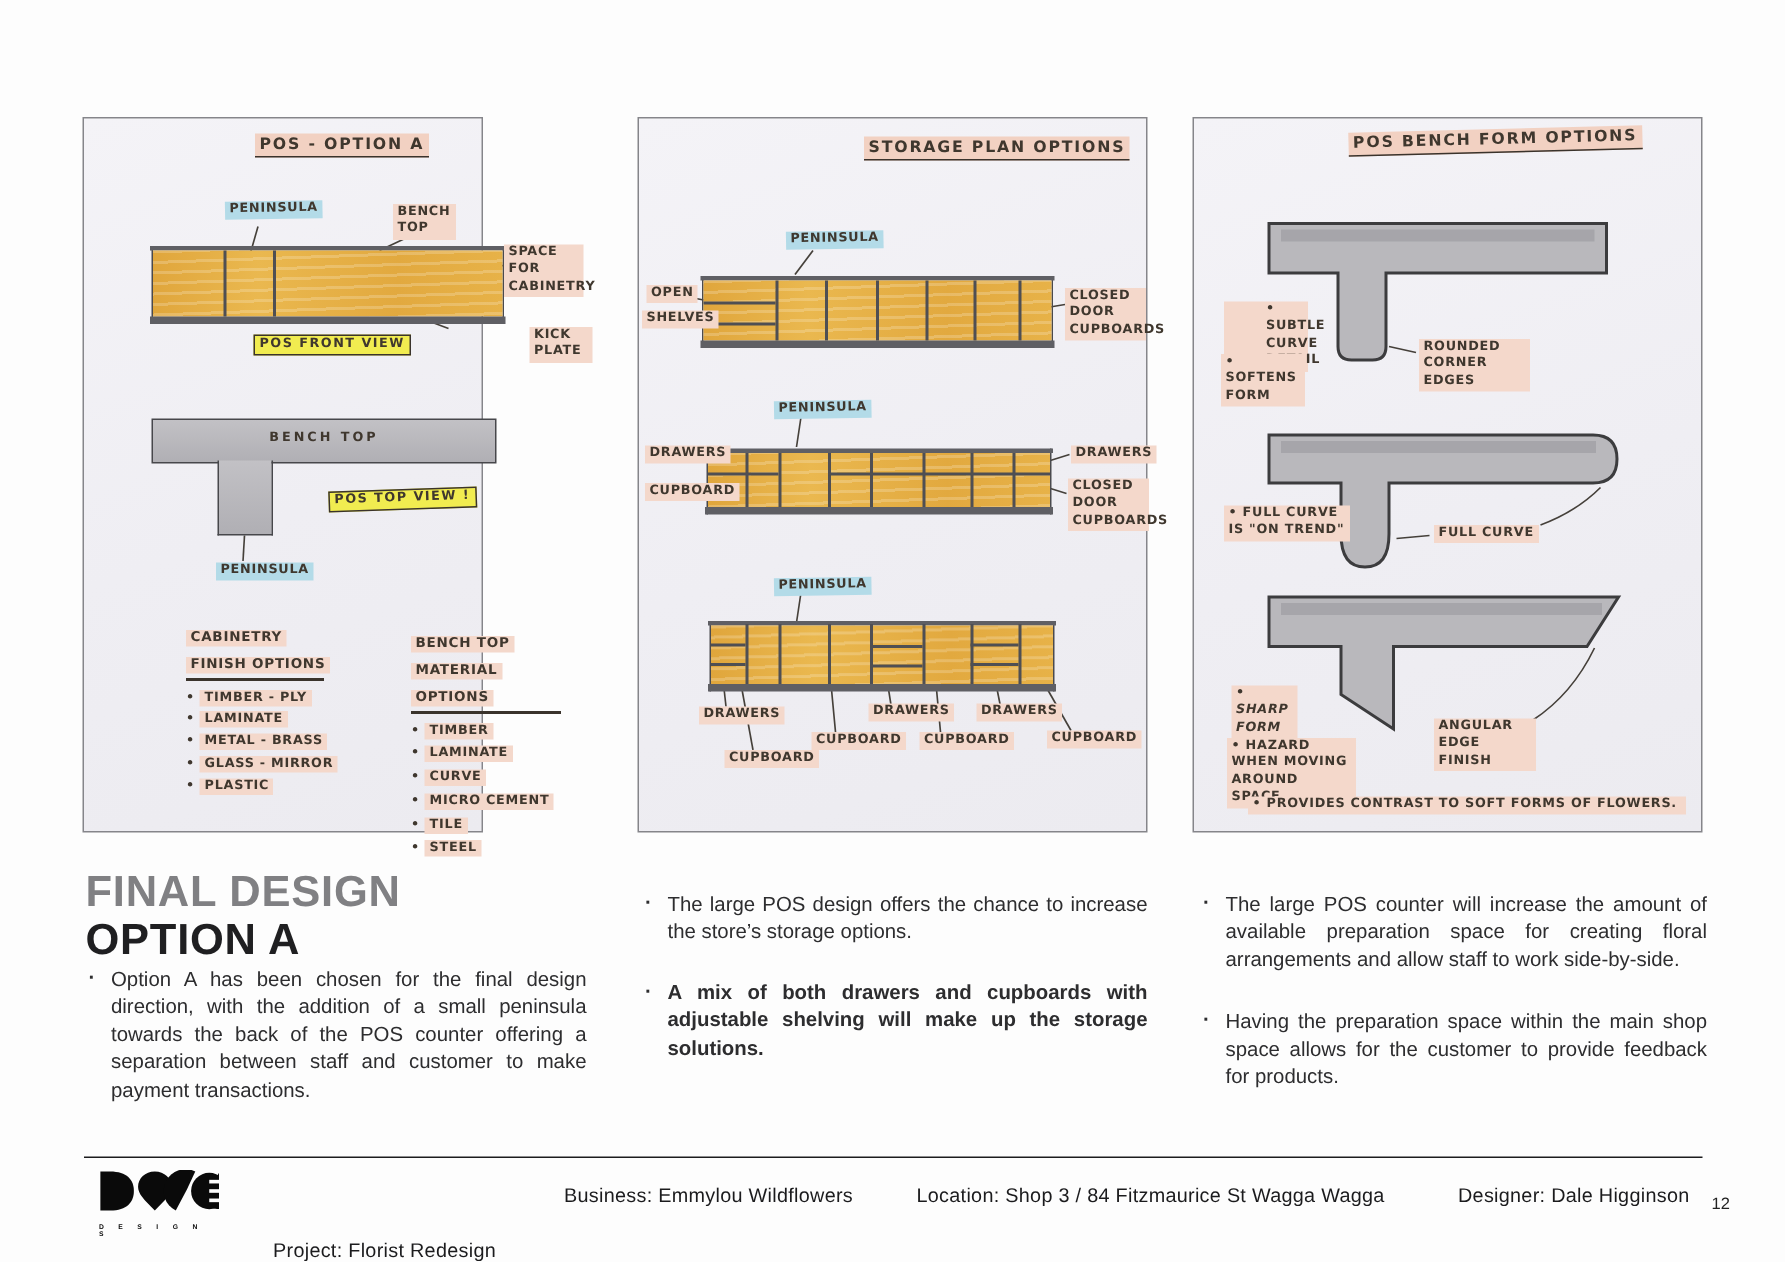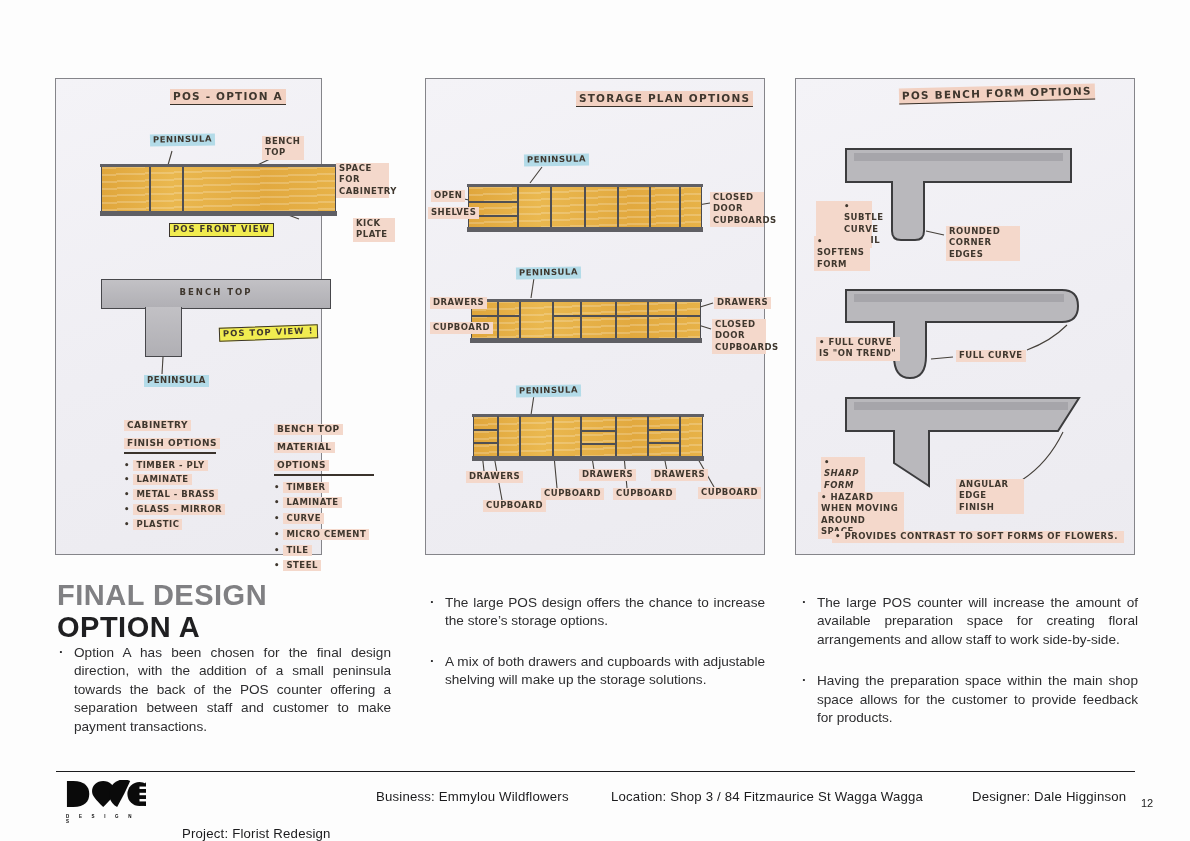--- a/index.html
+++ b/index.html
@@ -233,21 +233,21 @@
 </div>
 
 <div class="abs" style="left:57px; top:580px; width:334px;">
   <div class="h-big" style="color:#808083;">FINAL DESIGN</div>
   <div class="h-big" style="color:#1f1f21;">OPTION A</div>
   <div class="col-bullet" style="">Option A has been chosen for the final design direction, with the addition of a small peninsula towards the back of the POS counter offering a separation between staff and customer to make payment transactions.</div>
 </div>
 
 <div class="abs" style="left:428px; top:594px; width:337px;">
   <div class="col-bullet">The large POS design offers the chance to increase the store’s storage options.</div>
-  <div class="col-bullet" style="margin-top:22px;">A mix of both drawers and cupboards with adjustable shelving will make up the storage solutions.</div>
+  <div class="col-bullet" style="margin-top:22px;font-weight:bold;">A mix of both drawers and cupboards with adjustable shelving will make up the storage solutions.</div>
 </div>
 
 <div class="abs" style="left:800px; top:594px; width:338px;">
   <div class="col-bullet">The large POS counter will increase the amount of available preparation space for creating floral arrangements and allow staff to work side-by-side.</div>
   <div class="col-bullet" style="margin-top:23px;">Having the preparation space within the main shop space allows for the customer to provide feedback for products.</div>
 </div>
 
 <div class="abs" style="left:56px; top:771px; width:1079px; border-top:1.5px solid #1c1c1e;"></div>
 
 <div class="abs" style="left:66px; top:780px; width:82px;">

